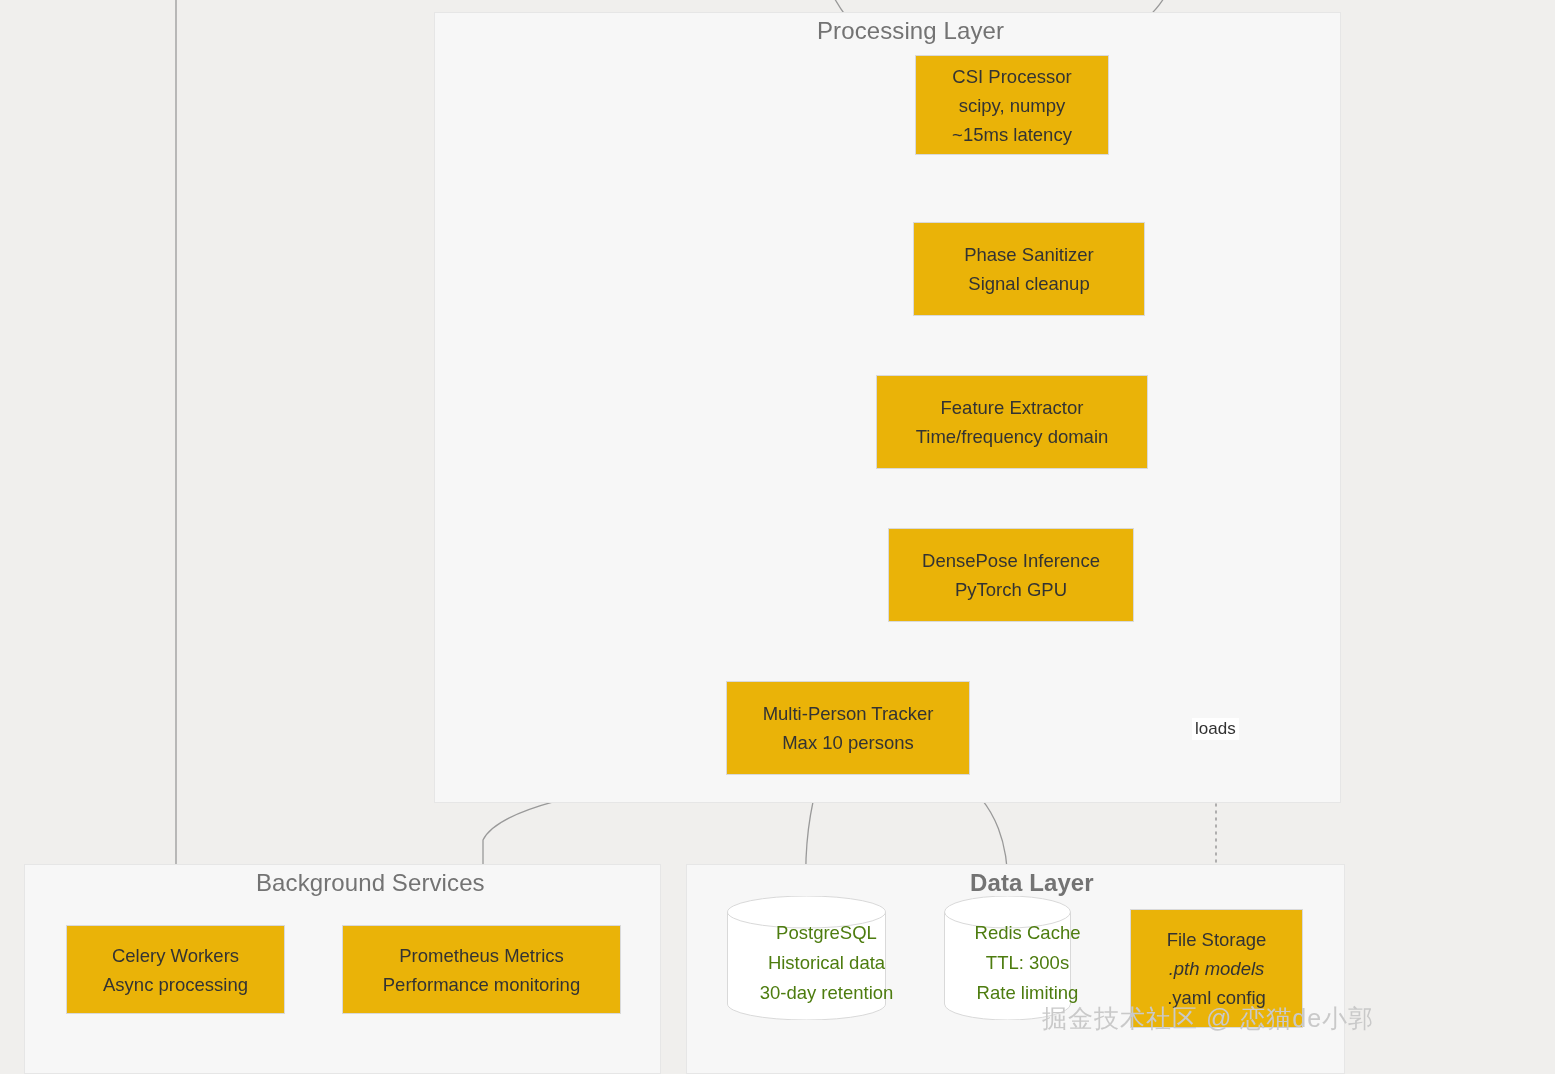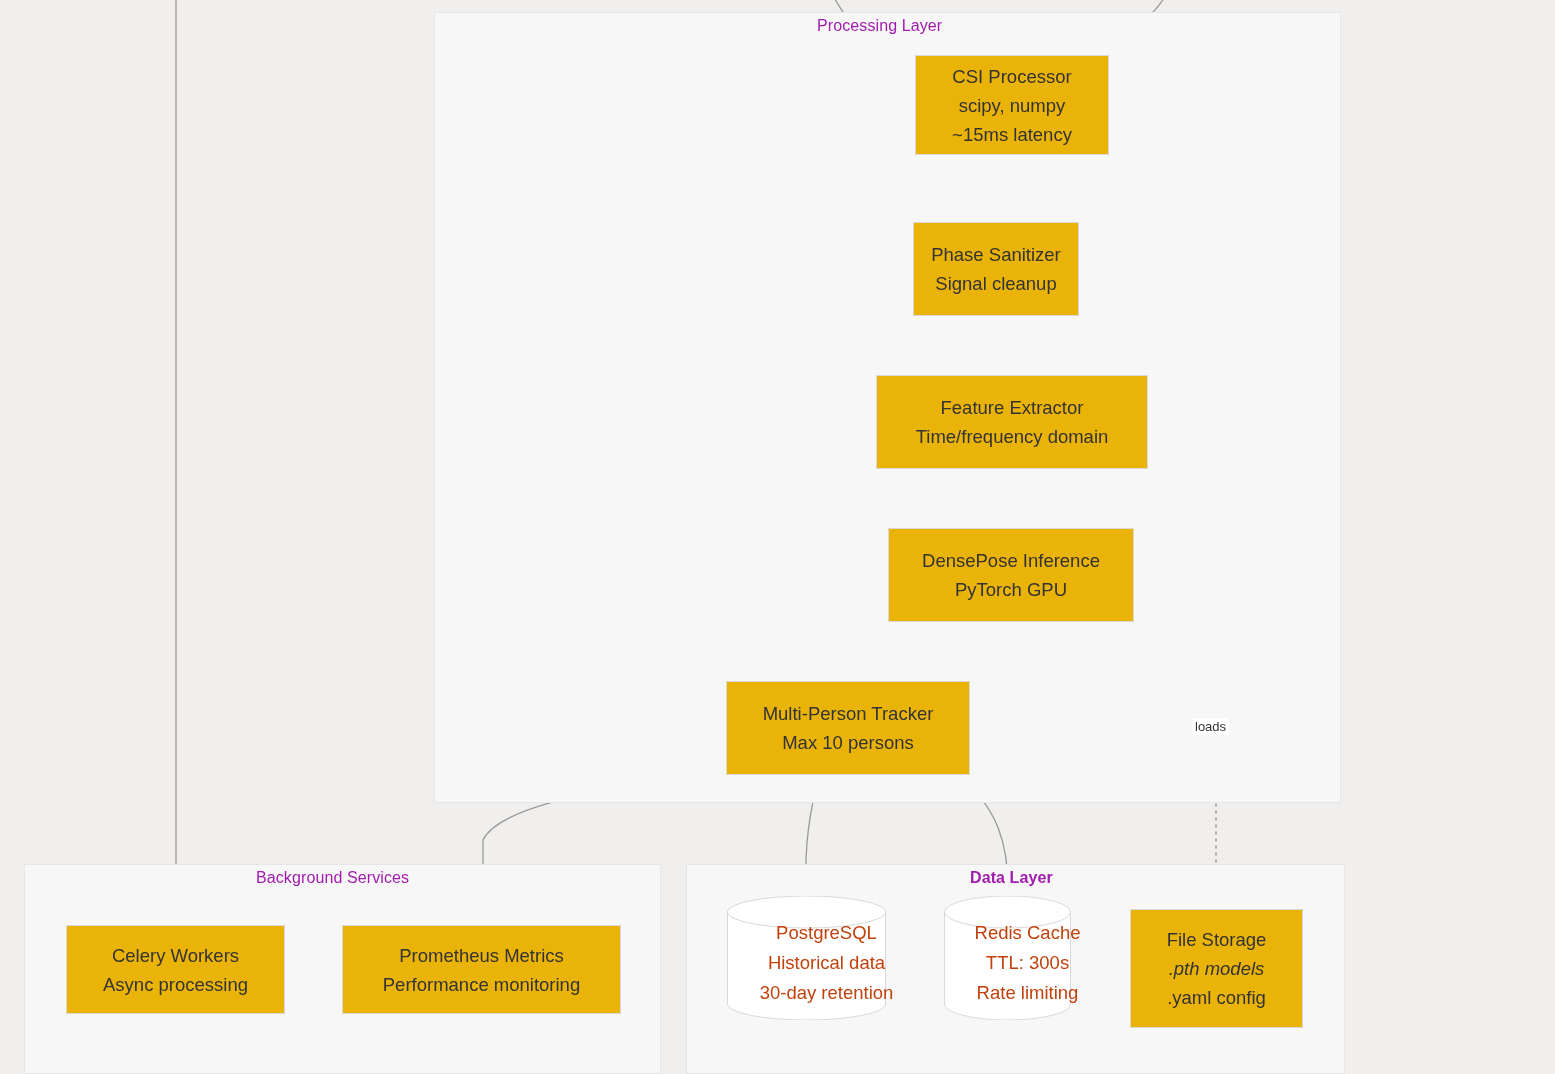--- a/index.html
+++ b/index.html
@@ -29,22 +29,22 @@
     pointer-events: none;
   }
   .panel {
     position: absolute;
     background: #f7f7f7;
     border: 1px solid #e6e6e6;
     box-sizing: border-box;
   }
   .panel-title {
     position: absolute;
-    font-size: 16px;
-    color: #a21caf;
+    font-size: 24px;
+    color: #737373;
     white-space: nowrap;
     letter-spacing: 0.1px;
   }
   .node {
     position: absolute;
     background: #eab308;
     border: 1px solid #d9d9d9;
     box-sizing: border-box;
     display: flex;
     flex-direction: column;
@@ -72,28 +72,28 @@
     left: 0;
     right: 0;
     top: 50%;
     transform: translateY(-44%);
     display: flex;
     flex-direction: column;
     align-items: center;
     justify-content: center;
     font-size: 18.5px;
     line-height: 30px;
-    color: #c2410c;
+    color: #4d7c0f;
     text-align: left;
     white-space: nowrap;
     padding-left: 40px;
   }
   .edge-label {
     position: absolute;
-    font-size: 13px;
+    font-size: 17px;
     color: #333333;
     background: #ffffff;
     padding: 1px 3px;
     white-space: nowrap;
   }
   .watermark {
     position: absolute;
     font-size: 25px;
     color: #c9c9c9;
     white-space: nowrap;
@@ -142,21 +142,21 @@
   <div class="panel-title" id="panel-title-1" style="left: 256px; top: 869px;">Background Services</div>
 
   <div class="panel" id="panel-2" style="left: 686px; top: 864px; width: 659px; height: 210px;"></div>
   <div class="panel-title" id="panel-title-2" style="left: 970px; top: 869px; font-weight: bold;">Data Layer</div>
 
   <div class="node" id="node-0" style="left: 915px; top: 55px; width: 194px; height: 100px;">
       <span class="line">CSI Processor</span>
       <span class="line">scipy, numpy</span>
       <span class="line">~15ms latency</span>
     </div>
-  <div class="node" id="node-1" style="left: 913px; top: 222px; width: 166px; height: 94px;">
+  <div class="node" id="node-1" style="left: 913px; top: 222px; width: 232px; height: 94px;">
       <span class="line">Phase Sanitizer</span>
       <span class="line">Signal cleanup</span>
     </div>
   <div class="node" id="node-2" style="left: 876px; top: 375px; width: 272px; height: 94px;">
       <span class="line">Feature Extractor</span>
       <span class="line">Time/frequency domain</span>
     </div>
   <div class="node" id="node-3" style="left: 888px; top: 528px; width: 246px; height: 94px;">
       <span class="line">DensePose Inference</span>
       <span class="line">PyTorch GPU</span>
@@ -196,14 +196,15 @@
       </div>
     </div>
   <div class="node" id="node-9" style="left: 1130px; top: 909px; width: 173px; height: 119px; align-items: center;">
       <span class="line">File Storage</span>
       <span class="line italic">.pth models</span>
       <span class="line">.yaml config</span>
     </div>
 
   <div class="edge-label" id="edge-label-0" style="left: 1192px; top: 718px;">loads</div>
 
+  <div class="watermark" id="watermark" style="left: 1208px; top: 1018px; transform: translate(-50%, -50%);">掘金技术社区 @ 恋猫de小郭</div>
 
 </div>
 
 </body></html>

